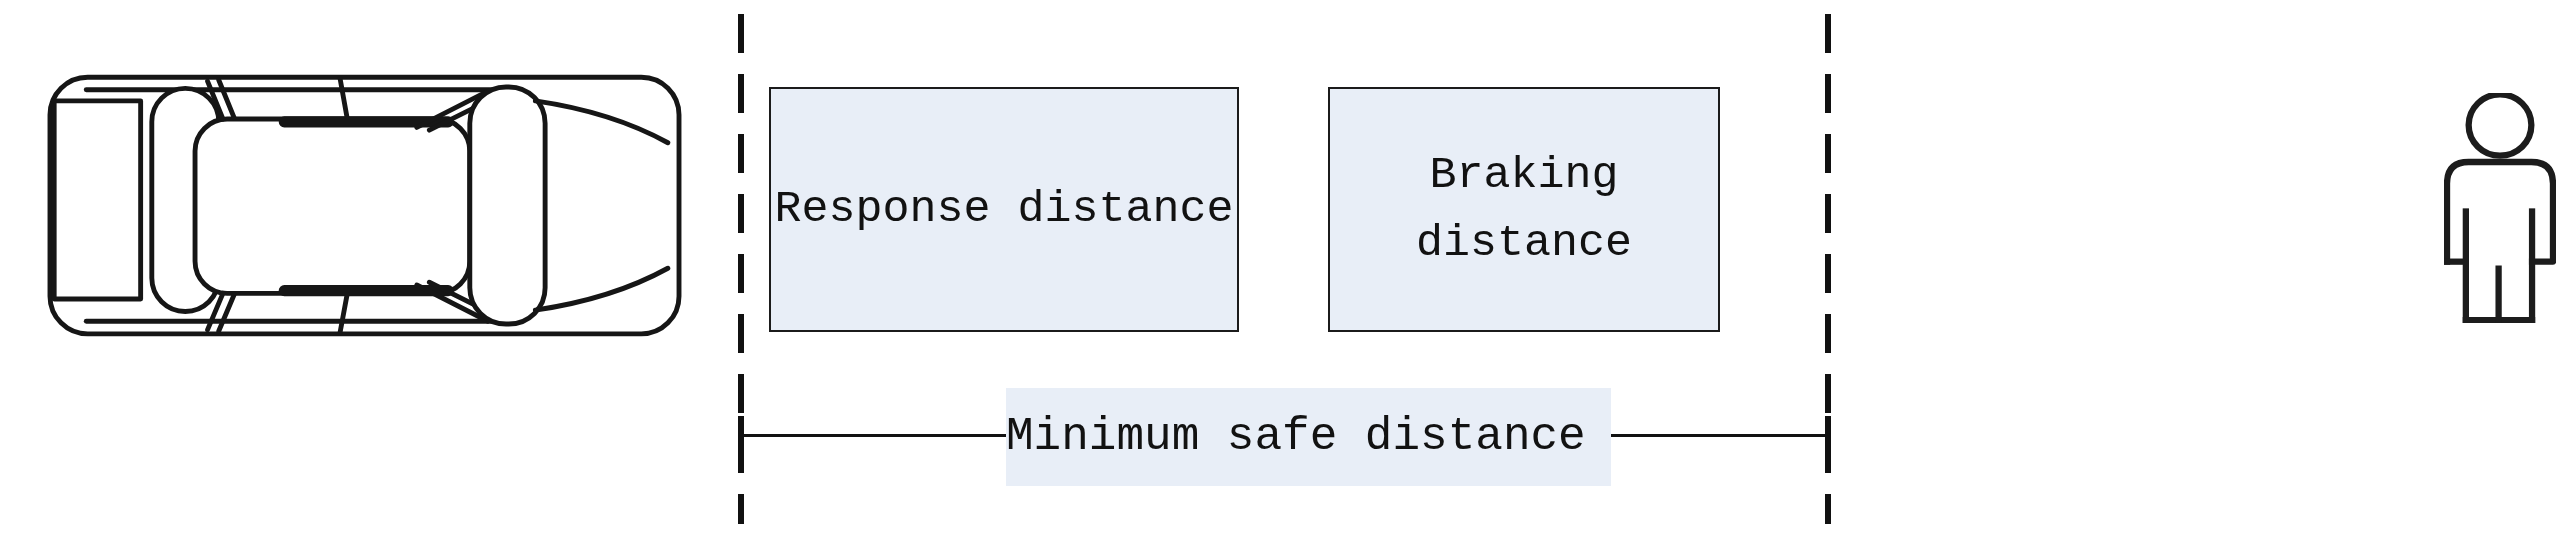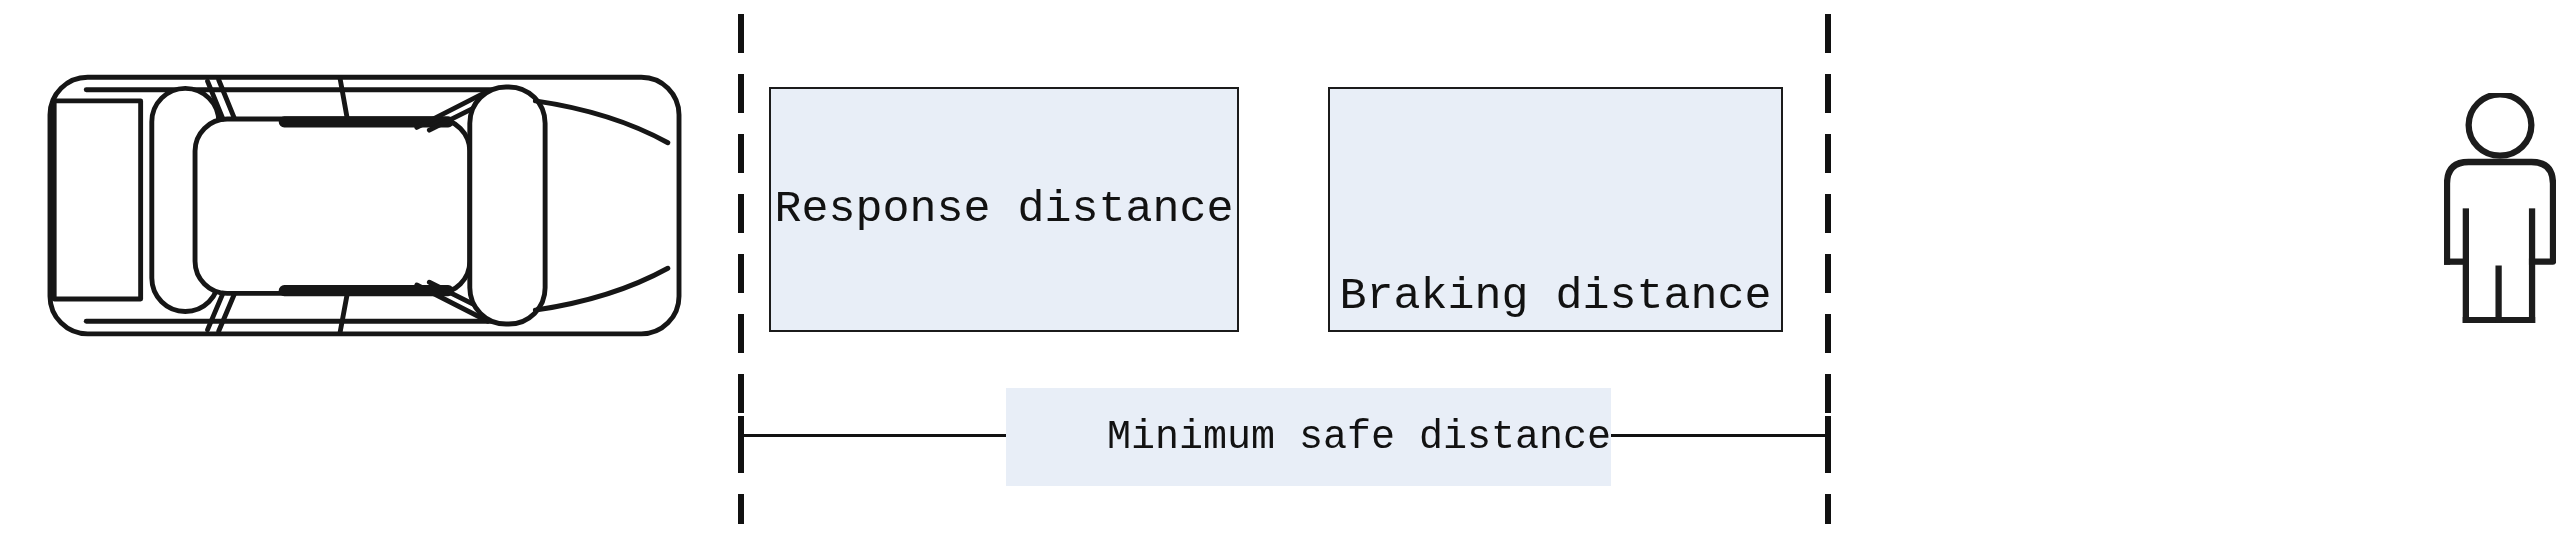--- a/index.html
+++ b/index.html
@@ -13,22 +13,22 @@
     background:repeating-linear-gradient(to bottom,#111 0px,#111 39px,transparent 39px,transparent 60px);
   }
   .distbox{
     background:#e8eef7;border:2.8px solid #1b1b1b;box-sizing:border-box;
     display:flex;align-items:center;justify-content:center;text-align:center;
     font-size:45px;line-height:1.5;letter-spacing:0px;
   }
   .measure-line{height:2.8px;background:#111;}
   .tick{width:5.6px;height:39px;background:#111;}
   .measure-label{
-    background:#e8eef7;display:flex;align-items:center;justify-content:flex-end;
-    font-size:40px;text-align:center;
+    background:#e8eef7;display:flex;align-items:center;justify-content:flex-start;
+    font-size:46px;text-align:center;
   }
   svg{display:block;}
 </style>
 </head>
 <body>
 
 <div id="canvas">
 
   <div class="abs" style="left:47px;top:73px;width:635px;height:265px;">
     <svg viewBox="0 0 910 380" width="635" height="265">
@@ -57,21 +57,21 @@
       </g>
     </svg>
   </div>
 
   <div class="abs dashline" style="left:738px;"></div>
   <div class="abs dashline" style="left:1825px;"></div>
 
   <div class="abs distbox" style="left:769px;top:87px;width:470px;height:245px;">
     <span>Response distance</span>
   </div>
-  <div class="abs distbox" style="left:1328px;top:87px;width:455px;height:245px;align-items:flex-end;">
+  <div class="abs distbox" style="left:1328px;top:87px;width:392px;height:245px;">
     <span>Braking distance</span>
   </div>
 
   <div class="abs measure-line" style="left:741px;top:434px;width:1087px;"></div>
   <div class="abs tick" style="left:738px;top:416px;"></div>
   <div class="abs tick" style="left:1825px;top:416px;"></div>
   <div class="abs measure-label" style="left:1006px;top:388px;width:605px;height:98px;">
     <span>Minimum safe distance</span>
   </div>
 

